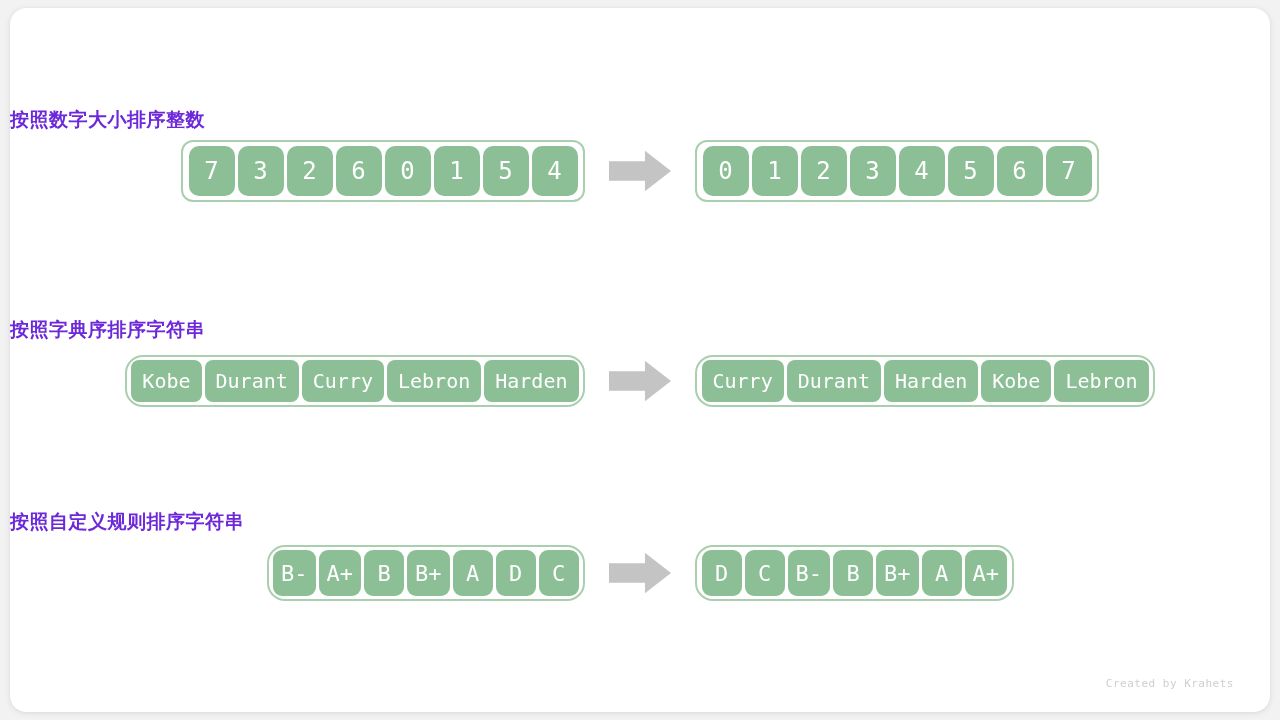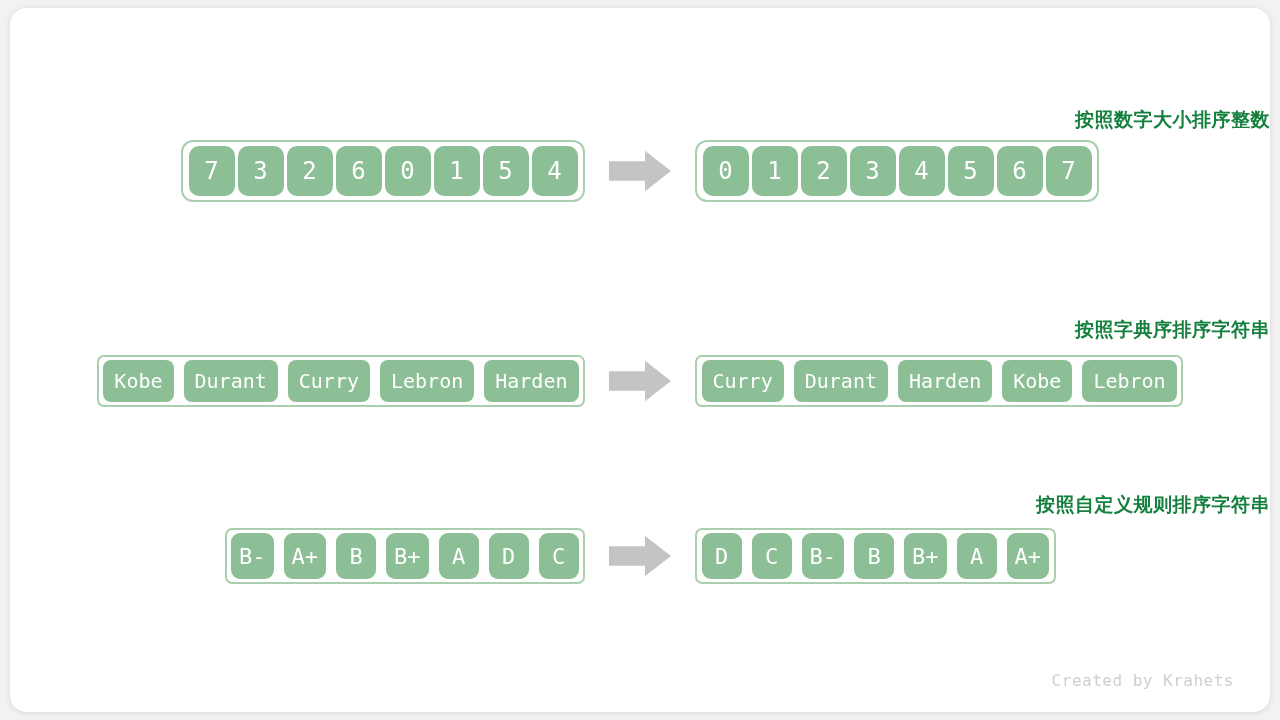--- a/index.html
+++ b/index.html
@@ -24,25 +24,25 @@
     overflow: hidden;
   }
 
   .section {
     position: absolute;
     left: 0;
     width: 100%;
   }
 
   .section-title {
-    text-align: right;
+    text-align: left;
     font-family: "DejaVu Sans", "Liberation Sans", sans-serif;
     font-weight: bold;
     font-size: 19px;
-    color: #15803d;
+    color: #6d28d9;
     letter-spacing: 0.5px;
     margin: 0;
     height: 26px;
     line-height: 26px;
   }
 
   .row {
     position: relative;
     width: 100%;
     height: 78px;
@@ -53,21 +53,21 @@
 
   
   .array {
     display: inline-flex;
     align-items: center;
     border: 2px solid #a9cfae;
     border-radius: 12px;
     padding: 4px;
     background: #ffffff;
   }
-  .array.compact { padding: 3px; border-radius: 7px; gap: 7px; }
+  .array.compact { padding: 3px; border-radius: 18px; }
 
   .cell {
     background: #8cbf96;
     color: #ffffff;
     font-family: "DejaVu Sans Mono", "Liberation Mono", monospace;
     display: flex;
     align-items: center;
     justify-content: center;
     border-radius: 9px;
     margin: 0 1.5px;
@@ -116,21 +116,21 @@
     justify-content: center;
     width: 100%;
   }
   .side { display: flex; align-items: center; justify-content: center; }
 
   .footer {
     position: absolute;
     right: 36px;
     bottom: 22px;
     font-family: "DejaVu Sans Mono", "Liberation Mono", monospace;
-    font-size: 16px;
+    font-size: 11px;
     color: #cfcfcf;
     letter-spacing: 0.5px;
   }
 </style>
 </head>
 <body>
 
 <div class="page-card">
 
   <div class="section" style="top:98px;">
@@ -190,21 +190,21 @@
             <div class="cell">Durant</div>
             <div class="cell">Harden</div>
             <div class="cell">Kobe</div>
             <div class="cell">Lebron</div>
           </div>
         </div>
       </div>
     </div>
   </div>
 
-  <div class="section" style="top:483px;">
+  <div class="section" style="top:500px;">
     <div class="section-title">按照自定义规则排序字符串</div>
     <div class="row">
       <div class="group">
         <div class="side">
           <div class="array size-grade compact">
             <div class="cell">B-</div>
             <div class="cell">A+</div>
             <div class="cell">B</div>
             <div class="cell">B+</div>
             <div class="cell">A</div>

